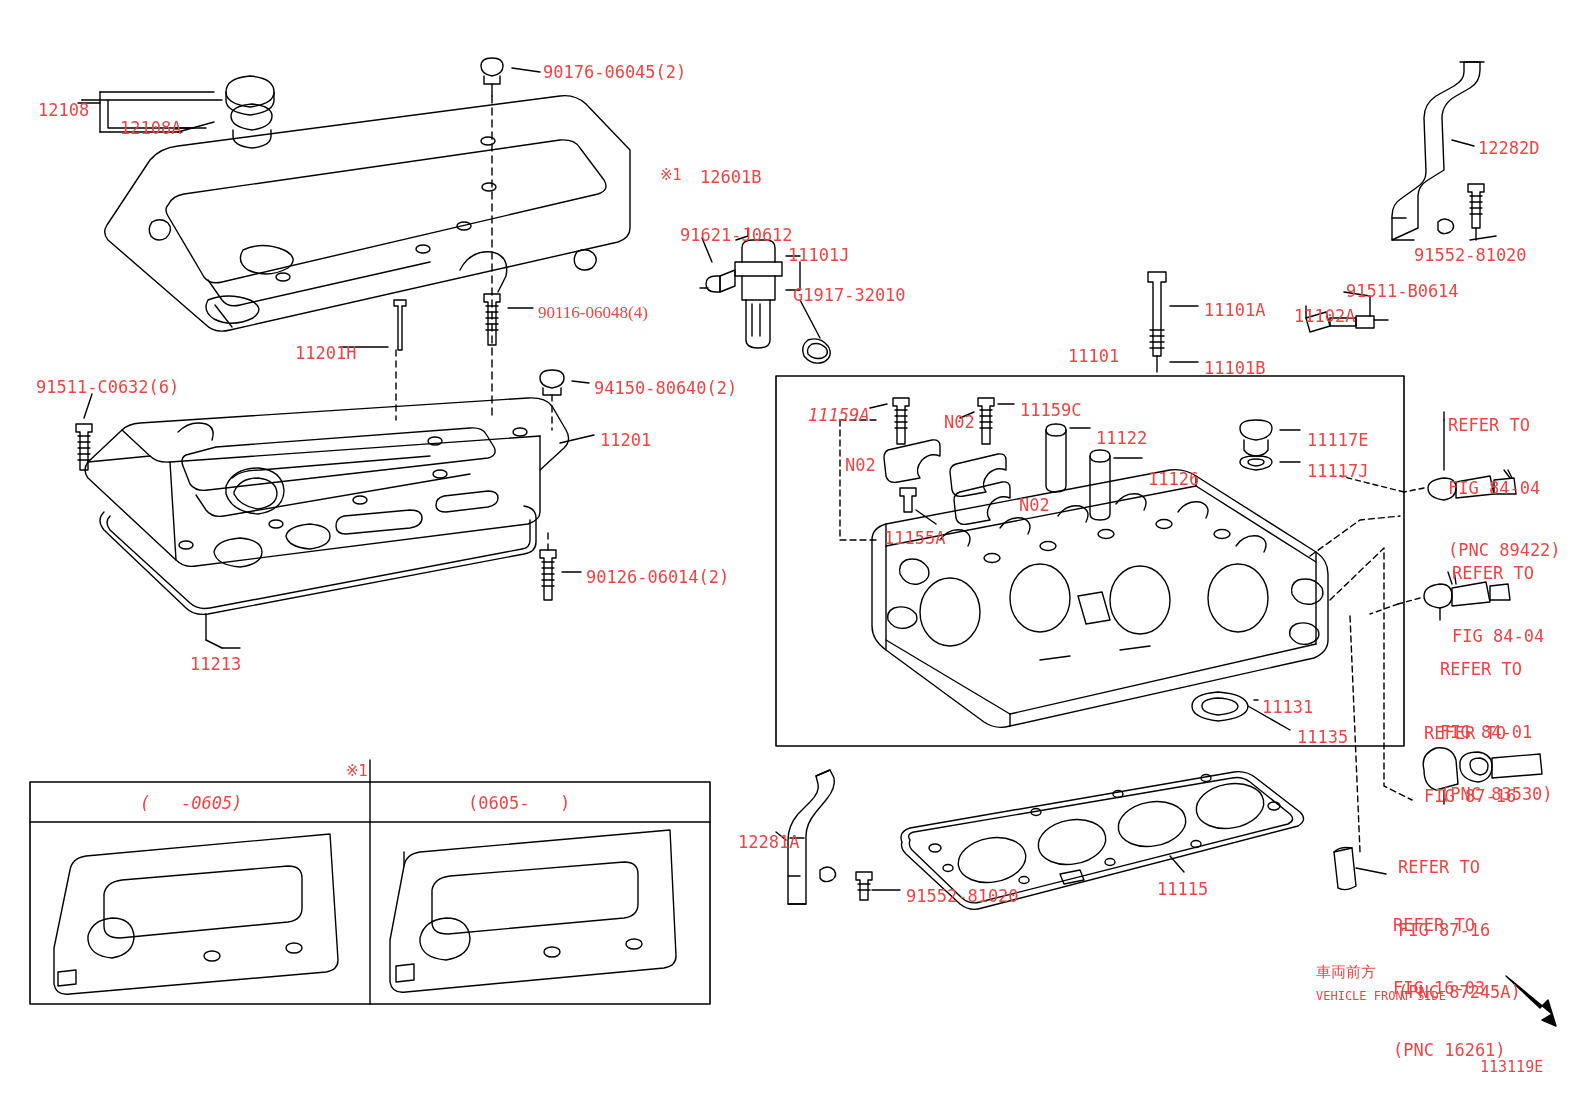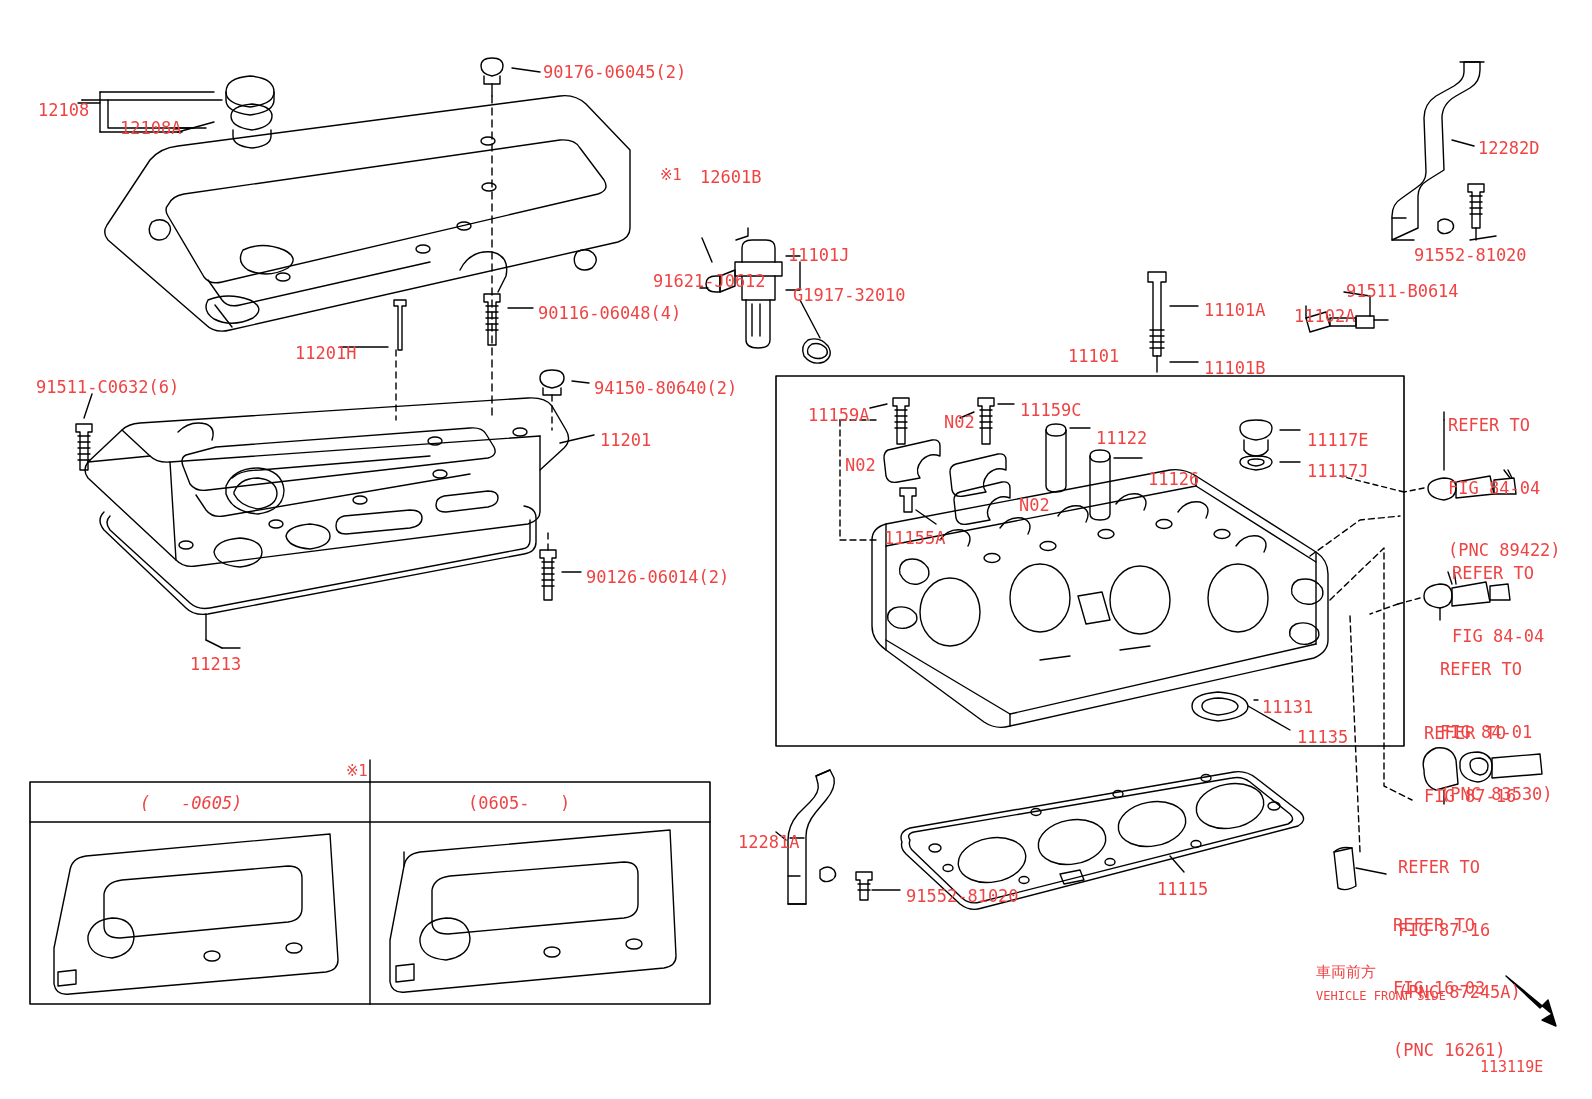--- a/index.html
+++ b/index.html
@@ -448,34 +448,34 @@
   </svg>
 
   <div>
     <div class="lbl" style="left:38px;  top:100px;">12108</div>
     <div class="lbl" style="left:120px; top:118px;">12108A</div>
     <div class="lbl" style="left:543px; top:62px;">90176-06045(2)</div>
     <div class="lbl jp" style="left:660px; top:166px;">※1</div>
     <div class="lbl" style="left:700px; top:167px;">12601B</div>
     <div class="lbl" style="left:1478px;top:138px;">12282D</div>
     <div class="lbl" style="left:1414px;top:245px;">91552-81020</div>
-    <div class="lbl" style="left:653px; top:225px;margin-top:46px;">91621-J0612</div>
+    <div class="lbl" style="left:680px; top:225px;">91621-J0612</div>
     <div class="lbl" style="left:788px; top:245px;">11101J</div>
     <div class="lbl" style="left:793px; top:285px;">G1917-32010</div>
     <div class="lbl" style="left:1204px;top:300px;">11101A</div>
     <div class="lbl" style="left:1294px;top:306px;">11102A</div>
     <div class="lbl" style="left:1346px;top:281px;">91511-B0614</div>
     <div class="lbl" style="left:1068px;top:346px;">11101</div>
     <div class="lbl" style="left:1204px;top:358px;">11101B</div>
-    <div class="lbl" style="left:538px; top:303px;">90116-06048(4)</div>
+    <div class="lbl" style="left:538px; top:303px;font-family:Liberation Serif, serif;">90116-06048(4)</div>
     <div class="lbl" style="left:295px; top:343px;">11201H</div>
     <div class="lbl" style="left:36px;  top:377px;">91511-C0632(6)</div>
     <div class="lbl" style="left:594px; top:378px;">94150-80640(2)</div>
     <div class="lbl" style="left:600px; top:430px;">11201</div>
-    <div class="lbl" style="left:808px; top:405px;">11159A</div>
+    <div class="lbl" style="left:808px; top:405px;font-style:italic;">11159A</div>
     <div class="lbl" style="left:944px; top:412px;">N02</div>
     <div class="lbl" style="left:1020px;top:400px;">11159C</div>
     <div class="lbl" style="left:845px; top:455px;">N02</div>
     <div class="lbl" style="left:1096px;top:428px;">11122</div>
     <div class="lbl" style="left:1148px;top:456px;margin-top:13px;">11126</div>
     <div class="lbl" style="left:1019px;top:495px;">N02</div>
     <div class="lbl" style="left:884px; top:528px;">11155A</div>
     <div class="lbl" style="left:1307px;top:430px;">11117E</div>
     <div class="lbl" style="left:1307px;top:461px;">11117J</div>
     <div class="lbl" style="left:586px; top:567px;">90126-06014(2)</div>

